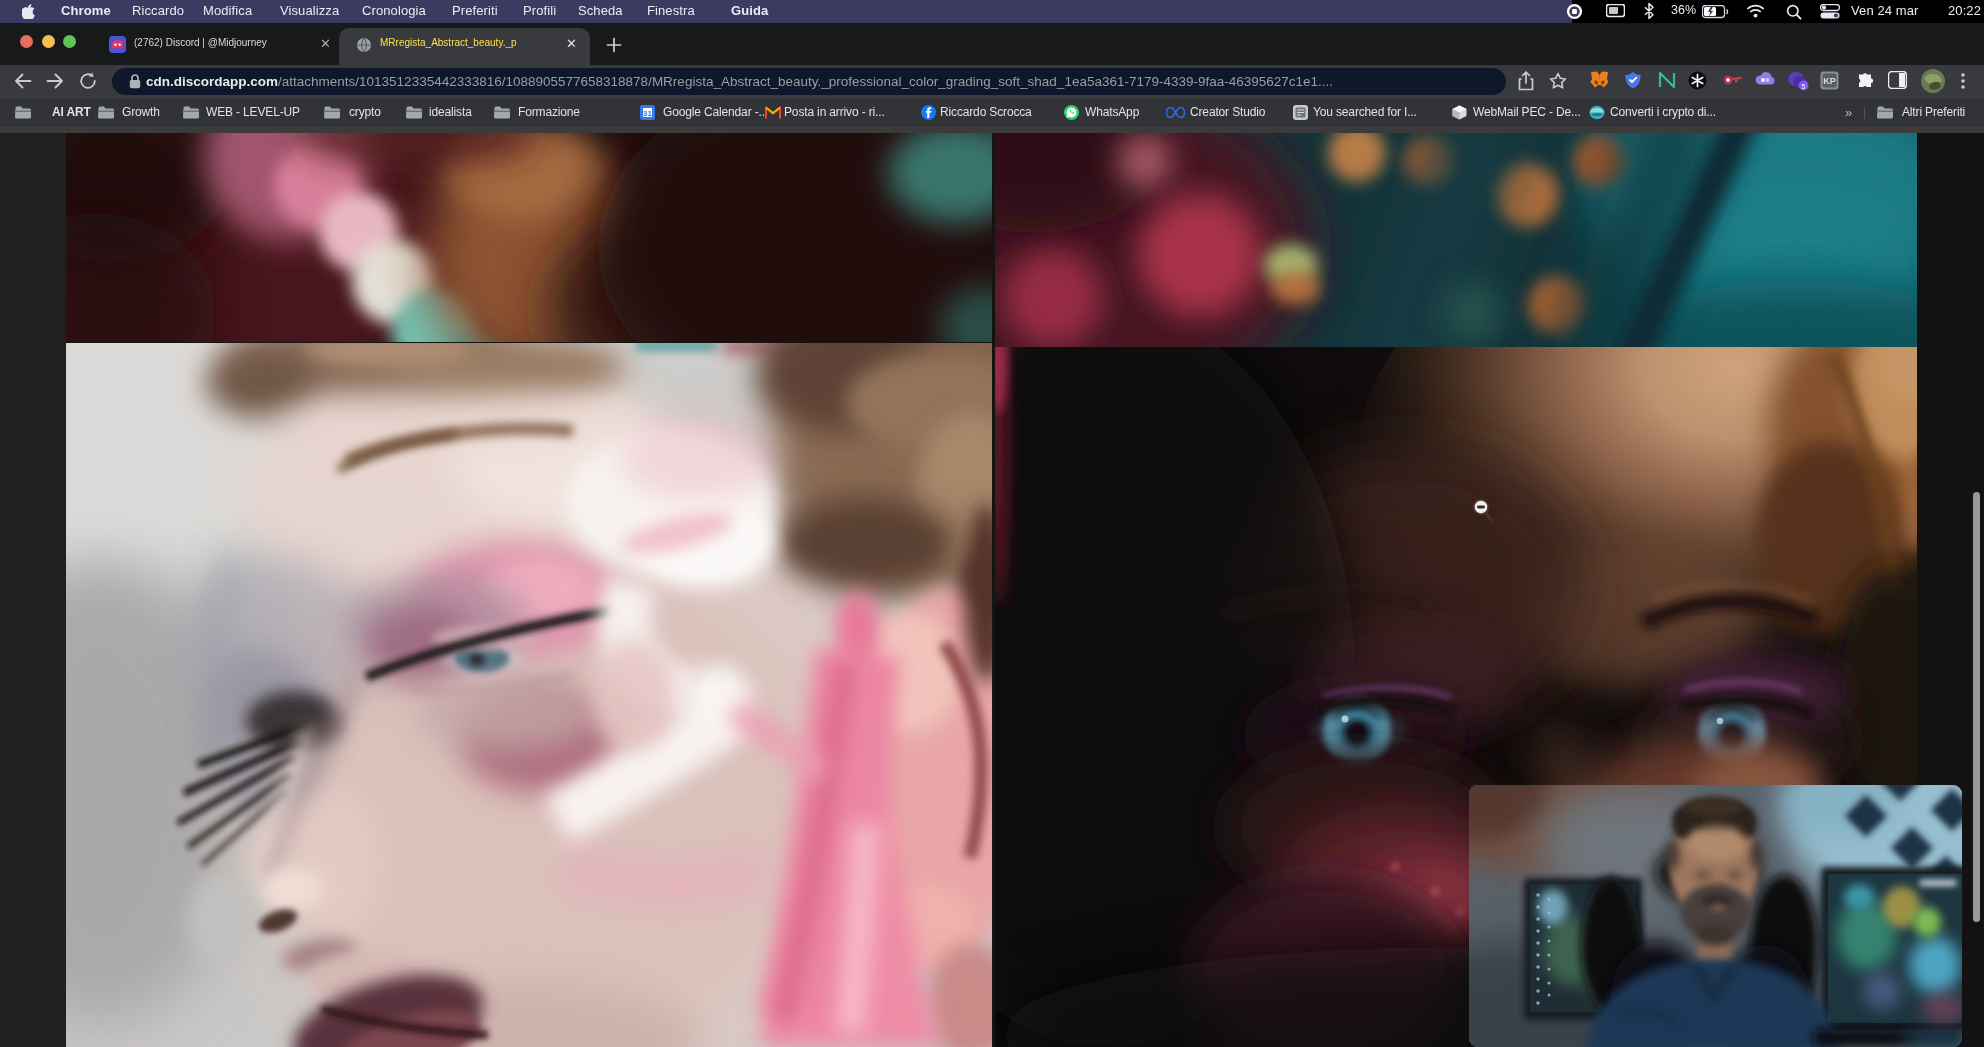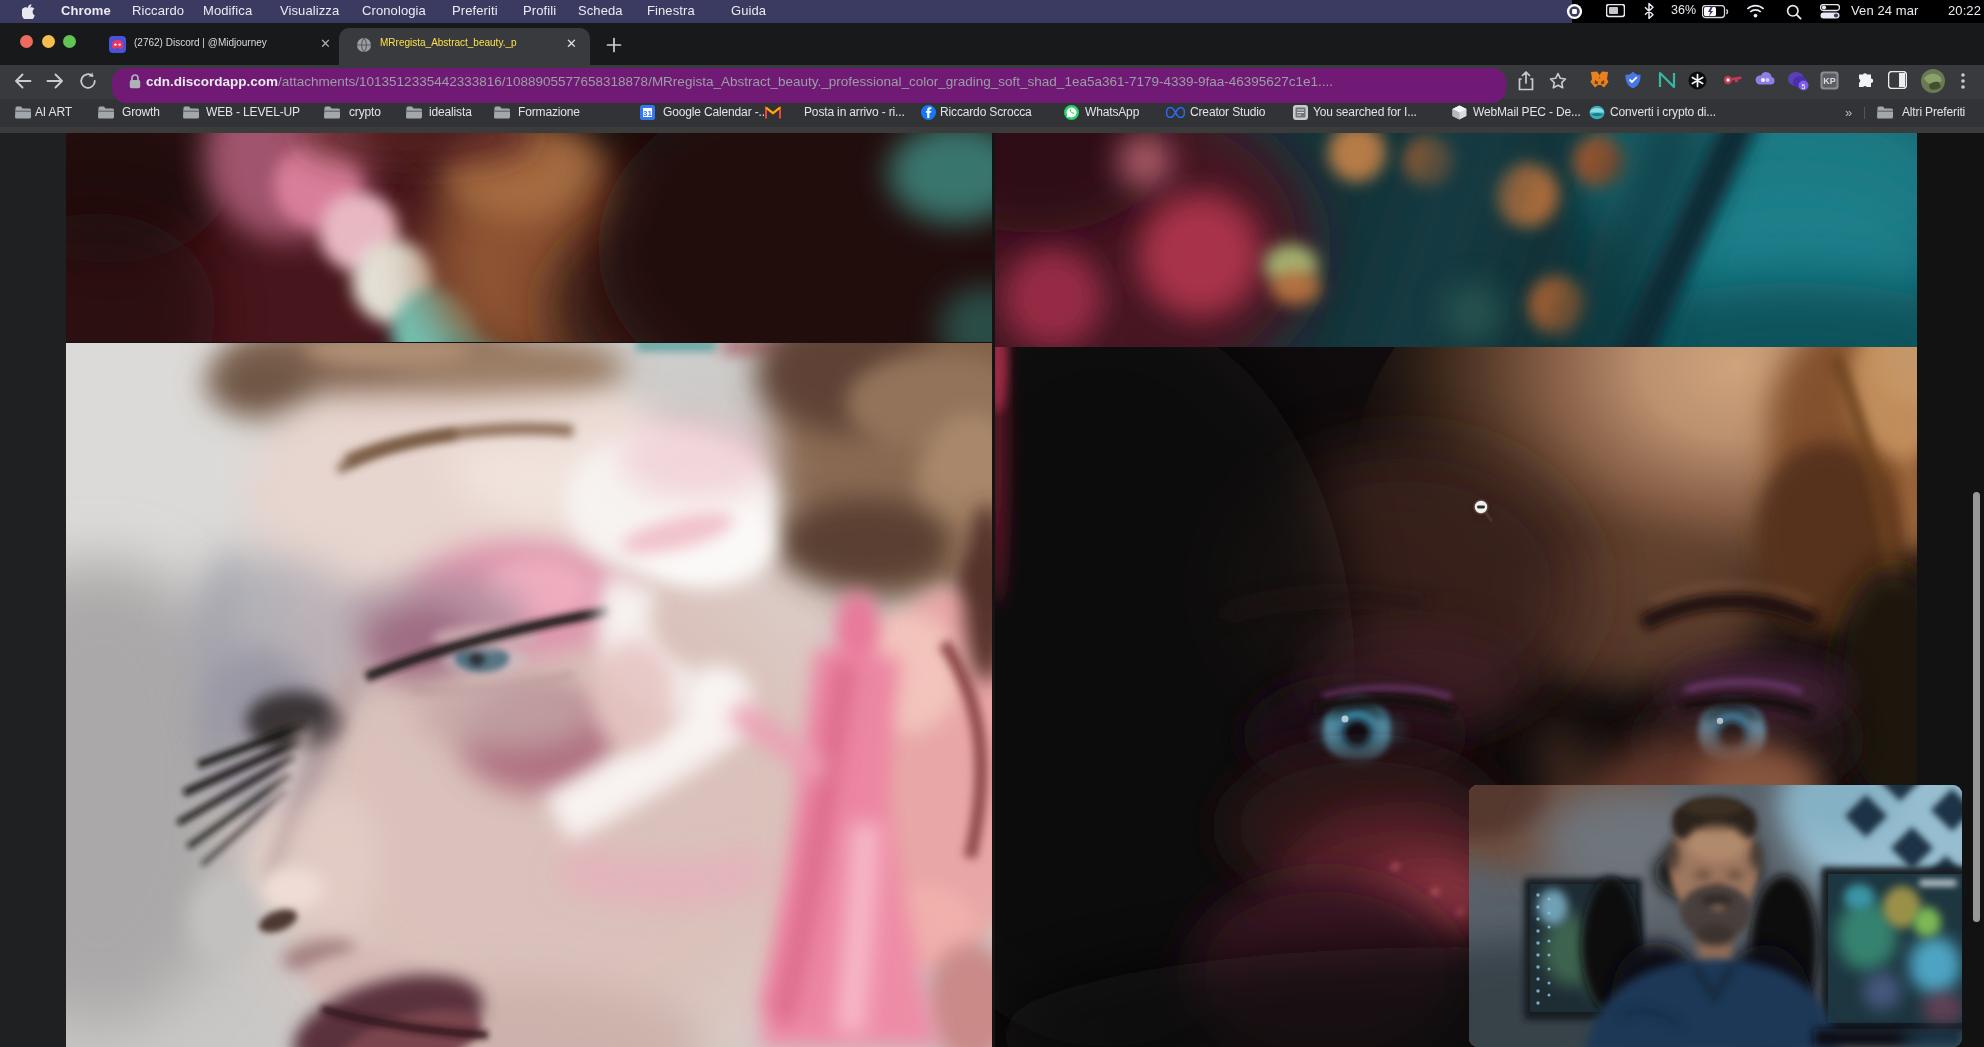--- a/index.html
+++ b/index.html
@@ -2,21 +2,21 @@
 <html><head><meta charset="utf-8">
 <style>
 html,body{margin:0;padding:0;width:1984px;height:1047px;overflow:hidden;background:#000;font-family:"Liberation Sans",sans-serif;}
 .abs{position:absolute;}
 #menubar{position:absolute;left:0;top:0;width:1572px;height:23px;background:#3b3a60;color:#eceaf2;font-size:13px;z-index:30;}
 .mi{position:absolute;top:3px;white-space:nowrap;letter-spacing:0.1px;}
 #tabbar{position:absolute;left:0;top:23px;width:1984px;height:42px;background:#18191b;z-index:10;}
 .light{position:absolute;top:34.5px;width:13px;height:13px;border-radius:50%;z-index:12;}
 #activetab{position:absolute;left:339px;top:28px;width:251px;height:40px;background:#393a3e;border-radius:10px 10px 0 0;z-index:11;}
 #toolbar{position:absolute;left:0;top:65px;width:1984px;height:34px;background:#393a3e;z-index:10;}
-#urlpill{position:absolute;left:112px;top:68px;width:1394px;height:35px;border-radius:14px;background:#701a75;overflow:hidden;z-index:11;}
+#urlpill{position:absolute;left:112px;top:68px;width:1394px;height:27px;border-radius:14px;background:#0f172a;overflow:hidden;z-index:11;}
 #urltext{position:absolute;left:34px;top:6px;font-size:13.5px;color:#9a9fa4;white-space:nowrap;width:1360px;overflow:hidden;}
 #bookbar{position:absolute;left:0;top:99px;width:1984px;height:28px;background:#323337;z-index:10;}
 .bk{position:absolute;top:105px;font-size:12px;letter-spacing:-0.15px;color:#e2e3e5;white-space:nowrap;z-index:11;}
 .gr{color:#b7bcc1;}
 #band{position:absolute;left:0;top:127px;width:1984px;height:6px;background:#3b3b3b;z-index:5;}
 #content{position:absolute;left:0;top:133px;width:1984px;height:914px;background:#141414;}
 #lmargin{position:absolute;left:0;top:133px;width:66px;height:914px;background:#1f2022;}
 #rmargin{position:absolute;left:1917px;top:133px;width:67px;height:914px;background:#121212;}
 #scrollbar{position:absolute;left:1973px;top:492px;width:7px;height:430px;background:#98989a;border-radius:4px;z-index:25;}
 #webcam{position:absolute;left:1469px;top:785px;width:493px;height:262px;border-radius:9px;overflow:hidden;z-index:20;background:#44505a;}
@@ -32,21 +32,21 @@
     </svg>
   <span class="mi" style="left:61px;font-weight:bold;">Chrome</span>
   <span class="mi" style="left:132px;">Riccardo</span>
   <span class="mi" style="left:203px;">Modifica</span>
   <span class="mi" style="left:280px;">Visualizza</span>
   <span class="mi" style="left:362px;">Cronologia</span>
   <span class="mi" style="left:452px;">Preferiti</span>
   <span class="mi" style="left:523px;">Profili</span>
   <span class="mi" style="left:578px;">Scheda</span>
   <span class="mi" style="left:647px;">Finestra</span>
-  <span class="mi" style="left:731px;">Guida</span>
+  <span class="mi" style="left:731px;font-weight:bold;">Guida</span>
 
   <svg class="abs" style="left:1566px;top:3px" width="17" height="17" viewBox="0 0 17 17">
       <circle cx="8.5" cy="8.5" r="7.6" fill="#fff"></circle>
       <circle cx="8.5" cy="8.5" r="5.2" fill="#3b3a60"></circle>
       <rect x="6.1" y="6.1" width="4.8" height="4.8" rx="1" fill="#fff"></rect>
     </svg>
   <svg class="abs" style="left:1606px;top:4px" width="19" height="15" viewBox="0 0 19 15">
       <rect x="0.5" y="0.5" width="18" height="12" rx="2.5" fill="none" stroke="#e9e7f0" stroke-width="1.6"></rect>
       <rect x="3" y="3" width="9" height="7" rx="1" fill="#e9e7f0" opacity="0.85"></rect>
     </svg>
@@ -182,21 +182,21 @@
     <circle cx="3" cy="3" r="1.8" fill="#c9cbcd"></circle>
     <circle cx="3" cy="9" r="1.8" fill="#c9cbcd"></circle>
     <circle cx="3" cy="15" r="1.8" fill="#c9cbcd"></circle>
   </svg>
 
 <div id="bookbar"></div>
 <svg class="abs bkf" style="left:15px;top:106px;z-index:12" width="16" height="13" viewBox="0 0 16 13">
     <path d="M0.5 2 a1.5 1.5 0 0 1 1.5-1.5 h4 l1.5 2 h7 a1.5 1.5 0 0 1 1.5 1.5 v7 a1.5 1.5 0 0 1-1.5 1.5 h-13 a1.5 1.5 0 0 1-1.5-1.5 Z" fill="#a2a7ac"></path>
     <rect x="0.5" y="4.6" width="15.5" height="1.2" fill="#63676c"></rect>
   </svg>
-<span class="bk" style="left:35px;">AI ART</span>
+<span class="bk" style="left:52px;font-weight:bold;">AI ART</span>
 <svg class="abs bkf" style="left:98px;top:106px;z-index:12" width="16" height="13" viewBox="0 0 16 13">
     <path d="M0.5 2 a1.5 1.5 0 0 1 1.5-1.5 h4 l1.5 2 h7 a1.5 1.5 0 0 1 1.5 1.5 v7 a1.5 1.5 0 0 1-1.5 1.5 h-13 a1.5 1.5 0 0 1-1.5-1.5 Z" fill="#a2a7ac"></path>
     <rect x="0.5" y="4.6" width="15.5" height="1.2" fill="#63676c"></rect>
   </svg>
 <span class="bk" style="left:122px;">Growth</span>
 <svg class="abs bkf" style="left:183px;top:106px;z-index:12" width="16" height="13" viewBox="0 0 16 13">
     <path d="M0.5 2 a1.5 1.5 0 0 1 1.5-1.5 h4 l1.5 2 h7 a1.5 1.5 0 0 1 1.5 1.5 v7 a1.5 1.5 0 0 1-1.5 1.5 h-13 a1.5 1.5 0 0 1-1.5-1.5 Z" fill="#a2a7ac"></path>
     <rect x="0.5" y="4.6" width="15.5" height="1.2" fill="#63676c"></rect>
   </svg>
 <span class="bk" style="left:206px;">WEB - LEVEL-UP</span>
@@ -218,21 +218,21 @@
 <svg class="abs" style="left:640px;top:105px;z-index:12" width="15" height="15" viewBox="0 0 15 15">
     <rect x="0" y="0" width="15" height="15" rx="2.5" fill="#3478f0"></rect>
     <rect x="3" y="3" width="9" height="9" fill="#fff"></rect>
     <text x="7.5" y="10.5" font-size="8" fill="#3478f0" text-anchor="middle" font-weight="bold" font-family="Liberation Sans">31</text>
   </svg>
 <span class="bk" style="left:663px;">Google Calendar -...</span>
 <svg class="abs" style="left:765px;top:106px;z-index:12" width="16" height="13" viewBox="0 0 16 13">
     <path d="M1 12.5 V2 L8 7.5 L15 2 V12.5" stroke="#e8453c" stroke-width="2" fill="none"></path>
     <path d="M1 1.5 L8 7 L15 1.5" stroke="#f4b400" stroke-width="2" fill="none"></path>
   </svg>
-<span class="bk" style="left:784px;margin-left:20px;">Posta in arrivo - ri...</span>
+<span class="bk" style="left:784px;">Posta in arrivo - ri...</span>
 <svg class="abs" style="left:921px;top:105px;z-index:12" width="15" height="15" viewBox="0 0 15 15">
     <circle cx="7.5" cy="7.5" r="7.5" fill="#1877f2"></circle>
     <path d="M10.2 7.8 H8.4 V13 H6.2 V7.8 H4.9 V5.9 H6.2 V4.7 C6.2 3.2 7 2.3 8.6 2.3 H10.3 V4.2 H9.2 C8.6 4.2 8.4 4.5 8.4 5 V5.9 H10.3 Z" fill="#fff"></path>
   </svg>
 <span class="bk" style="left:940px;">Riccardo Scrocca</span>
 <svg class="abs" style="left:1064px;top:105px;z-index:12" width="15" height="15" viewBox="0 0 15 15">
     <circle cx="7.5" cy="7.5" r="7.5" fill="#25d366"></circle>
     <path d="M7.5 2.6 a4.9 4.9 0 0 0-4.2 7.4 L2.6 12.4 l2.5-.7 a4.9 4.9 0 1 0 2.4-9.1 Z" fill="#fff"></path>
     <path d="M5.6 5 c.8 2.2 1.8 3.2 3.9 4 l.6-1-.9-.8-.7.3c-.8-.5-1.2-.9-1.6-1.6 l.4-.7-.8-.9 Z" fill="#25d366"></path>
   </svg>

